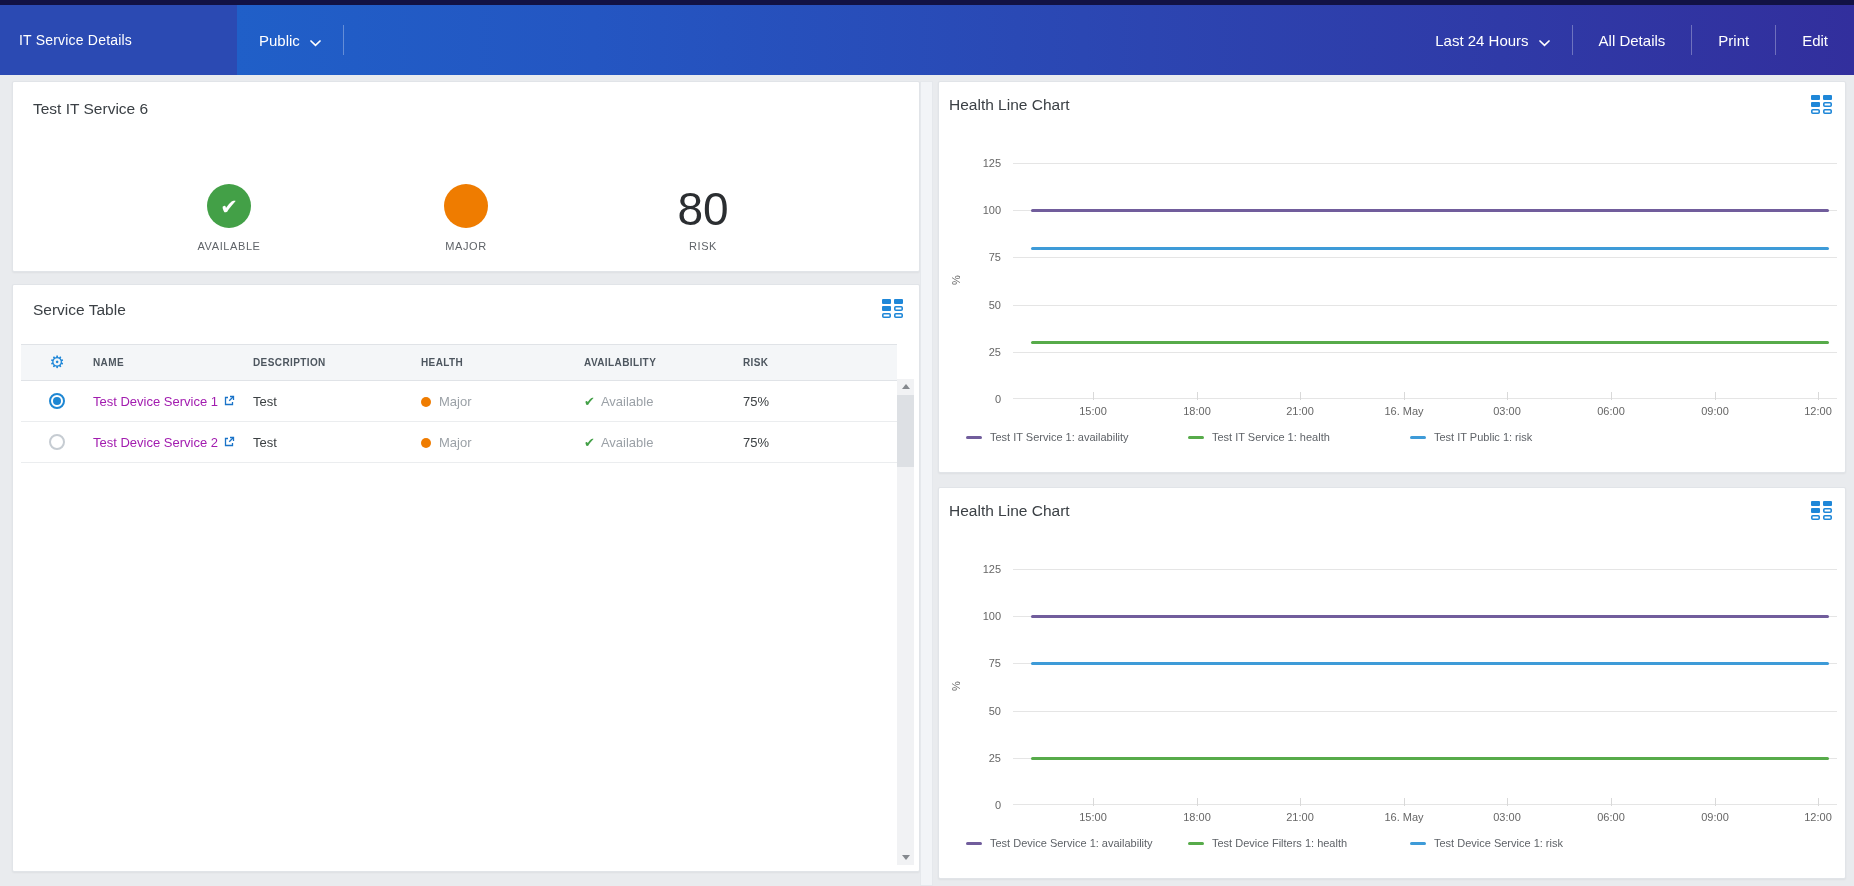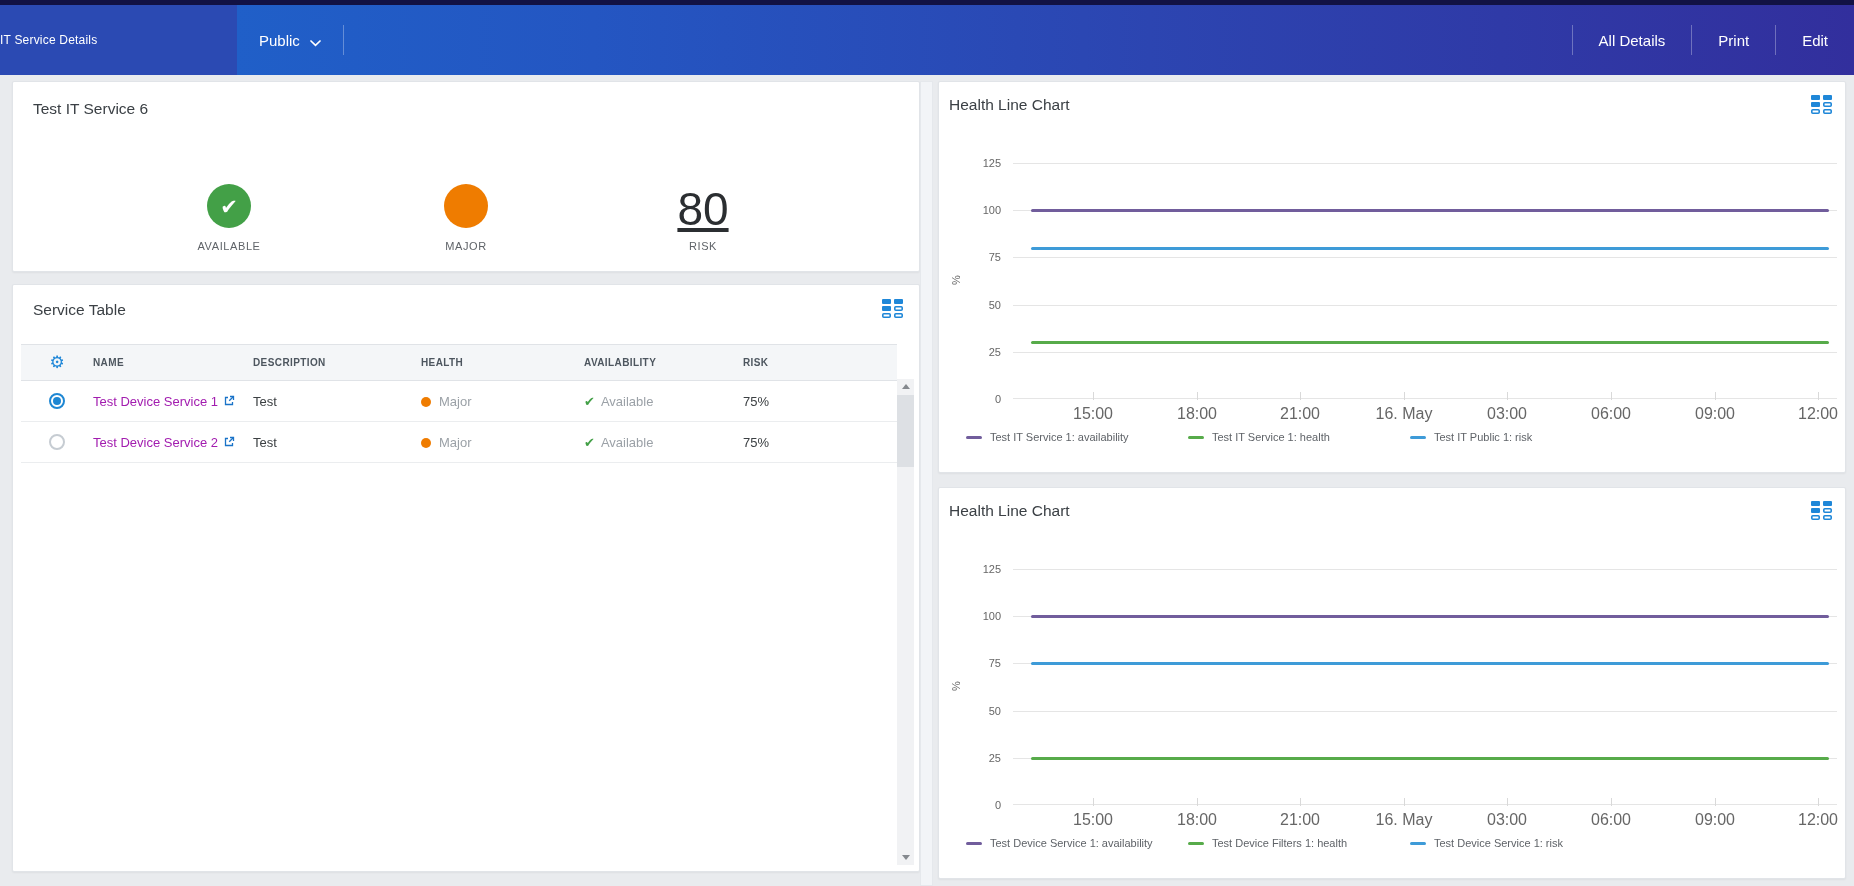--- a/index.html
+++ b/index.html
@@ -9,22 +9,22 @@
     font-family:"Liberation Sans","DejaVu Sans",sans-serif;
     -webkit-font-smoothing:antialiased;
   }
   
   .topstrip{position:absolute;left:0;top:0;width:100%;height:5px;background:#121244;}
   .topnav{
     position:absolute;left:0;top:5px;width:100%;height:70px;
     background:linear-gradient(90deg,#1d65cc 0%,#2456c2 32%,#2c45b1 62%,#322f9d 100%);
     display:flex;align-items:stretch;color:#fff;
   }
-  .nav-title{width:237px;background:#2b4ab3;display:flex;align-items:center;box-sizing:border-box;
-    font-size:12px;letter-spacing:.2px;}
+  .nav-title{width:237px;background:#2b4ab3;display:flex;align-items:center;padding-left:19px;box-sizing:border-box;
+    font-size:14px;letter-spacing:.2px;}
   .nav-cell{display:flex;align-items:center;gap:10px;font-size:15px;cursor:pointer;}
   .nav-public{padding:0 22px;}
   .nav-sep{width:1px;height:30px;align-self:center;background:rgba(255,255,255,.30);}
   .nav-spacer{flex:1;}
   .nav-right{display:flex;align-items:stretch;}
   .nav-right .nav-cell{padding:0 26px;justify-content:center;}
   .nav-right .nav-time{padding:0 22px;}
   .chev{display:inline-block;margin-top:2px;}
   
   .card{background:#fff;border:1px solid #e1e4e8;border-radius:2px;box-shadow:0 1px 2px rgba(0,0,0,.05);box-sizing:border-box;}
@@ -34,21 +34,21 @@
   
   .panel-sb{position:absolute;left:920px;top:81px;width:13px;height:805px;
     background:#f2f4f7;border:1px solid #e5e8ec;box-sizing:border-box;}
   
   .summary-card{height:191px;margin-bottom:12px;position:relative;}
   .summary-card .card-title{position:absolute;left:20px;top:18px;}
   .stats-row{position:absolute;left:0;top:52px;right:0;display:flex;justify-content:space-between;padding:0 118px;}
   .stat{width:196px;height:118px;display:flex;flex-direction:column;align-items:center;justify-content:flex-end;}
   .stat-circle{width:44px;height:44px;border-radius:50%;margin-bottom:12px;display:flex;align-items:center;justify-content:center;}
   .stat-circle .chkmark{color:#fff;font-size:21px;font-weight:bold;line-height:1;}
-  .stat-num{font-size:46px;line-height:1;color:#2b2e31;margin-bottom:8px;font-weight:400;text-decoration:underline;}
+  .stat-num{font-size:46px;line-height:1;color:#2b2e31;margin-bottom:8px;font-weight:400;}
   .stat-label{font-size:11px;color:#5f6368;letter-spacing:.6px;}
   
   .table-card{height:588px;position:relative;}
   .table-card .card-title{position:absolute;left:20px;top:16px;}
   .grid-icon{display:inline-flex;cursor:pointer;}
   .table-card .grid-icon{position:absolute;right:15px;top:14px;}
   .svc-table{position:absolute;left:8px;top:59px;width:876px;}
   .t-head,.t-row{display:grid;grid-template-columns:72px 160px 168px 163px 159px 1fr;align-items:center;}
   .t-head{height:35px;background:#f4f6f8;border-top:1px solid #e0e3e7;border-bottom:1px solid #e0e3e7;}
   .t-head .hcell{font-size:10px;font-weight:bold;color:#4d565f;letter-spacing:.4px;}
@@ -74,21 +74,21 @@
   .chart-card{height:392px;position:relative;margin-bottom:14px;}
   .chart-head{position:absolute;left:10px;right:12px;top:13px;display:flex;justify-content:space-between;align-items:center;}
   .ylabel{position:absolute;left:12px;top:192px;font-size:11px;color:#666;transform:rotate(-90deg);}
   .yaxis{position:absolute;left:0;top:0;width:62px;height:330px;}
   .ytick{position:absolute;right:0;width:62px;text-align:right;font-size:11px;color:#666;line-height:14px;}
   .plot{position:absolute;left:74px;top:81px;width:824px;height:236px;}
   .gridline{position:absolute;left:0;right:0;height:1px;background:#e5e5e5;}
   .series-line{position:absolute;left:18px;right:8px;height:3px;border-radius:2px;}
   .xstub{position:absolute;bottom:-1px;width:1px;height:8px;background:#d9d9d9;}
   .xrow{position:absolute;left:74px;top:323px;width:824px;height:14px;}
-  .xtick{position:absolute;transform:translateX(-50%);font-size:16px;color:#666;white-space:nowrap;}
+  .xtick{position:absolute;transform:translateX(-50%);font-size:11px;color:#666;white-space:nowrap;}
   .legend{position:absolute;left:27px;top:349px;right:12px;display:flex;}
   .legend-item{width:222px;display:flex;align-items:center;cursor:pointer;}
   .legend-dash{width:16px;height:3px;border-radius:2px;margin-right:8px;flex:0 0 auto;}
   .legend-text{font-size:11px;color:#5f6368;}
 </style>
 </head>
 <body>
 
 <div class="topstrip"></div>
 <header class="topnav">
@@ -99,20 +99,28 @@
     <span>Public</span>
     <span class="chev">
       <svg width="11" height="7" viewBox="0 0 11 7">
           <polyline points="1,1 5.5,5.3 10,1" fill="none" stroke="#ffffff" stroke-width="1.7" stroke-linecap="round"></polyline>
         </svg>
     </span>
   </div>
   <div class="nav-sep"></div>
   <div class="nav-spacer"></div>
   <div class="nav-right">
+    <div class="nav-cell nav-time">
+      <span>Last 24 Hours</span>
+      <span class="chev">
+        <svg width="11" height="7" viewBox="0 0 11 7">
+            <polyline points="1,1 5.5,5.3 10,1" fill="none" stroke="#ffffff" stroke-width="1.7" stroke-linecap="round"></polyline>
+          </svg>
+      </span>
+    </div>
     <div class="nav-sep"></div>
     <div class="nav-cell">
       <span>All Details</span>
     </div>
     <div class="nav-sep"></div>
     <div class="nav-cell">
       <span>Print</span>
     </div>
     <div class="nav-sep"></div>
     <div class="nav-cell">

